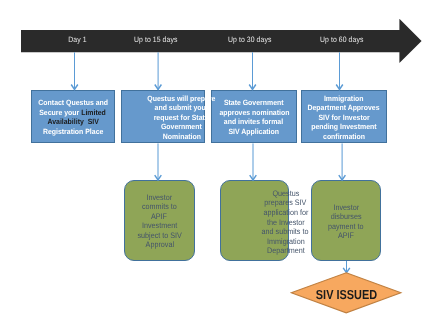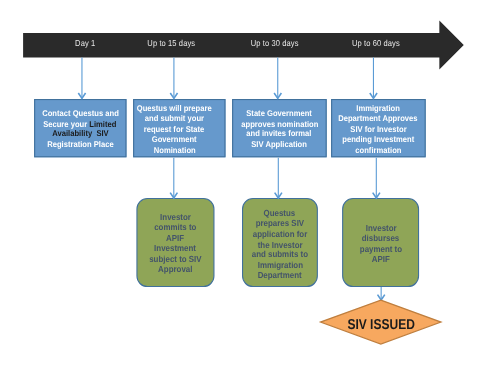--- a/index.html
+++ b/index.html
@@ -19,21 +19,21 @@
         font-size:7.6px;font-weight:bold;line-height:9.53px;white-space:nowrap;}
   .ptxt .ln{display:block;}
   .ptxt u, .gtxt i{white-space:pre;}
   .ptxt .ln > i{font-style:normal;display:inline-block;transform:scaleX(0.912);transform-origin:center;}
   .ptxt u{text-decoration:none;}
   .dk{color:#1b1b1b;}
 
   .gbox{position:absolute;background:#8fa557;border:1.6px solid #41719c;border-radius:10px;
         box-sizing:border-box;}
   .gtxt{position:absolute;left:0;right:0;text-align:center;color:#44546a;
-        font-size:8px;font-weight:bold;line-height:9.6px;white-space:nowrap;}
+        font-size:8px;font-weight:normal;line-height:9.6px;white-space:nowrap;}
   
   .gtxt .ln{display:block;}
   .gtxt .ln > i{font-style:normal;display:inline-block;transform:scaleX(0.9);transform-origin:center;}
 
   .olabel{position:absolute;text-align:center;color:#1b1b1b;font-size:13px;font-weight:bold;white-space:nowrap;}
   .olabel span{display:inline-block;transform:scaleX(0.84);transform-origin:center;}
 
   svg.layer{position:absolute;left:0;top:0;}
 </style>
 </head>
@@ -54,21 +54,21 @@
   <div class="pbox" style="left:121.1px;top:89.8px;width:84.3px;height:53.6px;"></div>
   <div class="pbox" style="left:211.4px;top:89.8px;width:85.2px;height:53.6px;"></div>
   <div class="pbox" style="left:301.4px;top:89.8px;width:85.2px;height:53.6px;"></div>
 
   <div class="ptxt" style="left:30.7px;width:84.6px;top:98.3px;">
       <span class="ln"><i><u>Contact Questus and</u></i></span>
       <span class="ln"><i><u>Secure your </u><u class="dk">Limited</u></i></span>
       <span class="ln"><i><u class="dk">Availability  SIV</u></i></span>
       <span class="ln"><i><u>Registration Place</u></i></span>
     </div>
-  <div class="ptxt" style="left:108px;width:101px;top:93.9px;">
+  <div class="ptxt" style="left:131px;width:101px;top:93.9px;">
       <span class="ln"><i><u>Questus will prepare</u></i></span>
       <span class="ln"><i><u>and submit your</u></i></span>
       <span class="ln"><i><u>request for State</u></i></span>
       <span class="ln"><i><u>Government</u></i></span>
       <span class="ln"><i><u>Nomination</u></i></span>
     </div>
   <div class="ptxt" style="left:211.4px;width:85.2px;top:98px;">
       <span class="ln"><i><u>State Government</u></i></span>
       <span class="ln"><i><u>approves nomination</u></i></span>
       <span class="ln"><i><u>and invites formal</u></i></span>
@@ -87,21 +87,21 @@
   <div class="gbox" style="left:311.0px;top:180.3px;width:70.2px;height:80.7px;"></div>
 
   <div class="gtxt" style="left:123.5px;width:71.7px;top:192.5px;">
       <span class="ln"><i>Investor</i></span>
       <span class="ln"><i>commits to</i></span>
       <span class="ln"><i>APIF</i></span>
       <span class="ln"><i>Investment</i></span>
       <span class="ln"><i>subject to SIV</i></span>
       <span class="ln"><i>Approval</i></span>
     </div>
-  <div class="gtxt" style="left:219.8px;width:69.4px;top:188.9px;">
+  <div class="gtxt" style="left:219.8px;width:69.4px;top:188.9px;padding-left:31px;">
       <span class="ln"><i>Questus</i></span>
       <span class="ln"><i>prepares SIV</i></span>
       <span class="ln"><i>application for</i></span>
       <span class="ln"><i>the Investor</i></span>
       <span class="ln"><i>and submits to</i></span>
       <span class="ln"><i>Immigration</i></span>
       <span class="ln"><i>Department</i></span>
     </div>
   <div class="gtxt" style="left:311.0px;width:70.2px;top:202.7px;">
       <span class="ln"><i>Investor</i></span>

